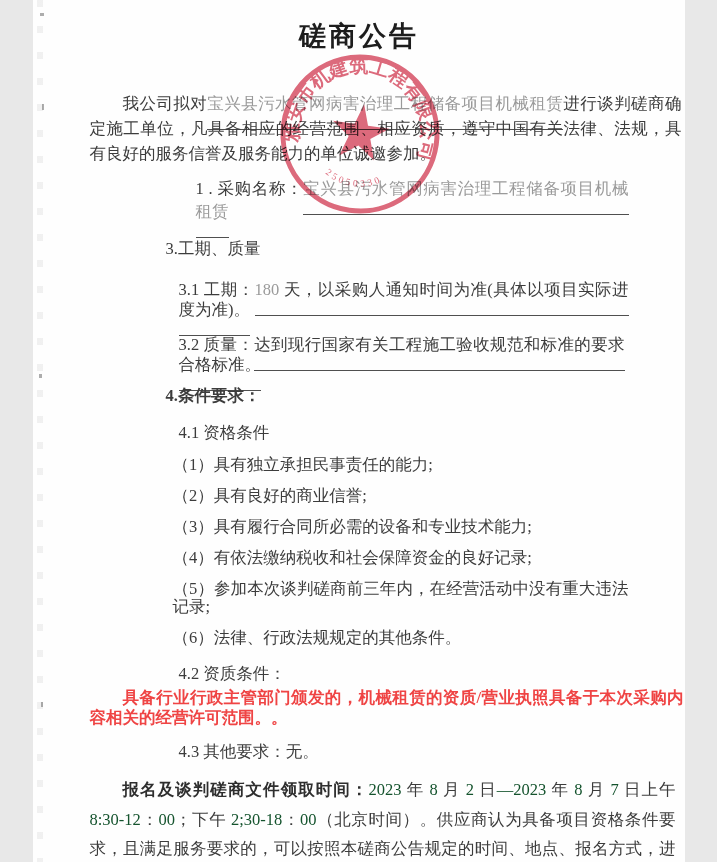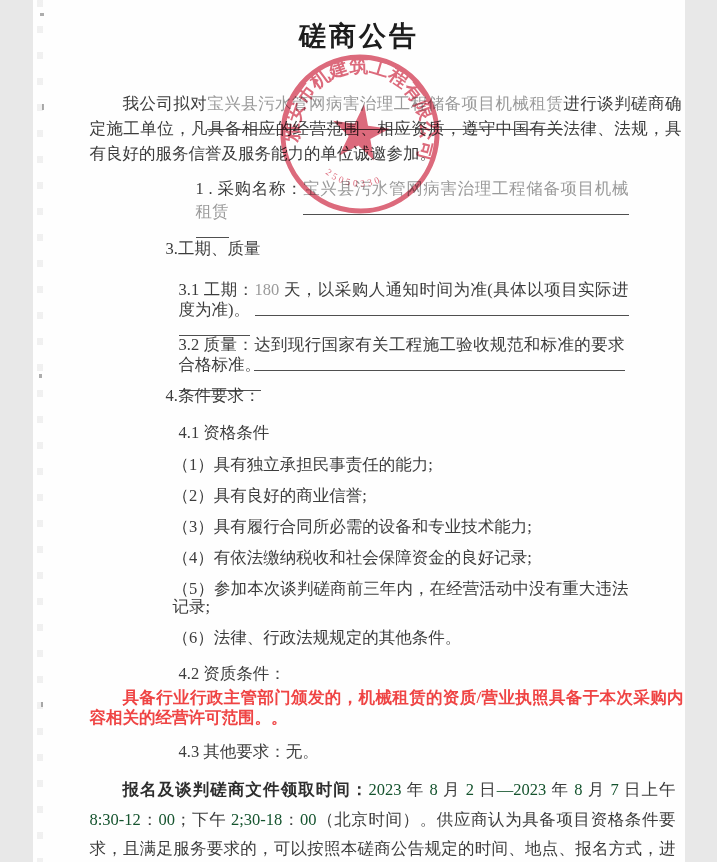--- a/index.html
+++ b/index.html
@@ -30,21 +30,21 @@
     margin:4px 0 0 0;
   }
 
   p{margin:0;text-align:justify;}
   .p1{margin-top:37px;line-height:25px;text-indent:33px;width:592px;}
   .item1{margin:11px 0 0 106px;line-height:23px;}
   .item2{margin:3px 0 0 103px;line-height:23px;}
   .sec3{margin:16px 0 0 76px;line-height:20px;}
   .sub31{margin:21px 0 0 89px;line-height:20px;}
   .sub32{margin:15px 4px 0 89px;line-height:20px;}
-  .sec4{margin:11px 0 0 76px;line-height:20px;}
+  .sec4{margin:11px 0 0 76px;line-height:20px;font-weight:bold;}
   .sub41{margin:17px 0 0 89px;line-height:20px;}
   .cond{margin:13px 0 0 83px;line-height:18px;}
   .sub42{margin:17px 0 0 89px;line-height:20px;}
   .para42{margin-top:4px;line-height:19.5px;text-indent:33px;font-weight:bold;color:#ef4444;width:594px;}
   .sub43{margin:15px 0 0 89px;line-height:20px;}
   .signup{margin-top:13px;line-height:29.5px;text-indent:33px;width:586px;}
 
   .u{border-bottom:1.2px solid #4f4f4f;padding-bottom:16px;}
   .filled{color:#9a9a9a;}
   .num{color:#14532d;}

